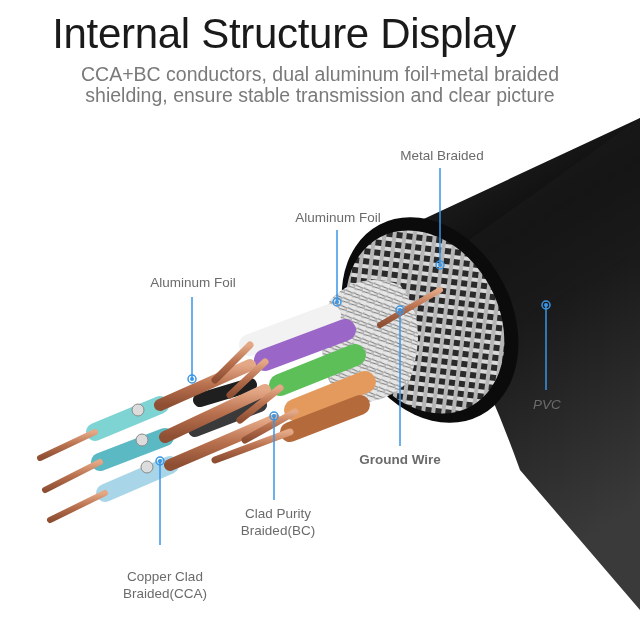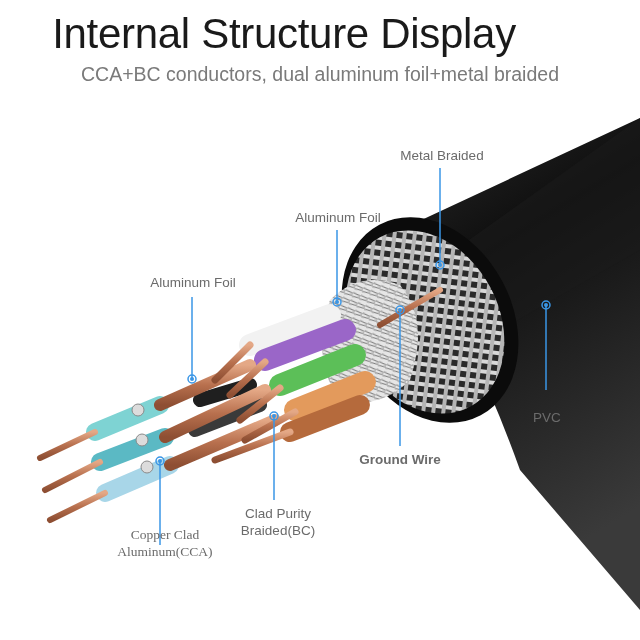--- a/index.html
+++ b/index.html
@@ -10,20 +10,21 @@
   svg.art { position: absolute; left: 0; top: 0; width: 640px; height: 640px; }
   .label { position: absolute; font-size: 13.5px; line-height: 17px; color: #6b6b6b; text-align: center; white-space: nowrap; }
   .label span { display: block; text-align: center; }
 </style>
 </head>
 <body>
 
 <h1 class="title">Internal Structure Display</h1>
 <p class="subtitle">
   <span>CCA+BC conductors, dual aluminum foil+metal braided</span>
+  <span>shielding, ensure stable transmission and clear picture</span>
 </p>
 
 <svg class="art" viewBox="0 0 640 640" xmlns="http://www.w3.org/2000/svg">
   <defs>
     <linearGradient id="jacketGrad" x1="0" y1="0" x2="0.3" y2="1">
       <stop offset="0" stop-color="#2b2b2b"></stop>
       <stop offset="0.35" stop-color="#0e0e0e"></stop>
       <stop offset="0.6" stop-color="#1f1f1f"></stop>
       <stop offset="1" stop-color="#3a3a3a"></stop>
     </linearGradient>
@@ -128,26 +129,26 @@
 
 <div class="label" style="left:390px; top:147px; width:104px;">
   <span>Metal Braided</span>
 </div>
 <div class="label" style="left:286px; top:209px; width:104px;">
   <span>Aluminum Foil</span>
 </div>
 <div class="label" style="left:141px; top:274px; width:104px;">
   <span>Aluminum Foil</span>
 </div>
-<div class="label" style="left:522px; top:409px; width:50px;">
+<div class="label" style="left:522px; top:396px; width:50px;font-style:italic;">
   <span>PVC</span>
 </div>
 <div class="label" style="left:352px; top:451px; width:96px;font-weight:bold;">
   <span>Ground Wire</span>
 </div>
 <div class="label" style="left:230px; top:505px; width:96px;">
   <span>Clad Purity</span>
   <span>Braided(BC)</span>
 </div>
-<div class="label" style="left:110px; top:526px; width:110px;font-family:Liberation Serif, serif;">
+<div class="label" style="left:110px; top:568px; width:110px;">
   <span>Copper Clad</span>
-  <span>Aluminum(CCA)</span>
+  <span>Braided(CCA)</span>
 </div>
 
 </body></html>

